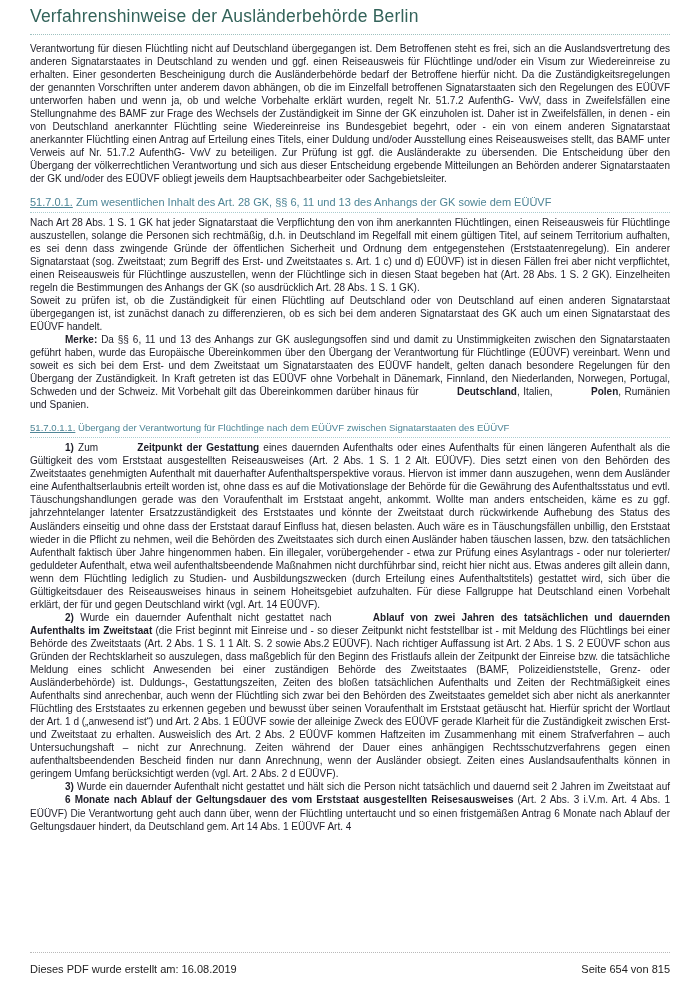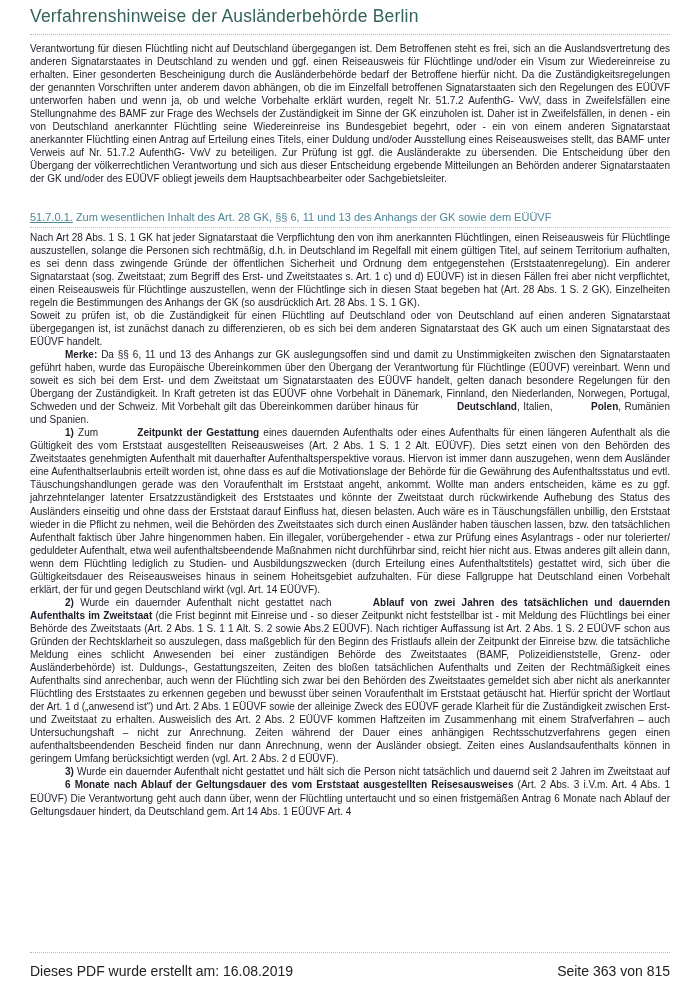--- a/index.html
+++ b/index.html
@@ -35,21 +35,21 @@
     font-size: 10px;
     line-height: 13.05px;
     color: #1d1d28;
   }
   .para .b {
     font-weight: 700;
     margin-left: 35px;
   }
   .section-heading {
     color: #4e8596;
-    margin-top: 25px;
+    margin-top: 10px;
     margin-bottom: 3px;
     padding-bottom: 3px;
     border-bottom: 1px dotted #a9cbce;
     font-size: 11px;
     line-height: 13px;
   }
   .section-heading.small {
     font-size: 9.6px;
   }
   .section-heading .heading-number {
@@ -57,37 +57,38 @@
   }
   .footer {
     position: absolute;
     left: 30px;
     right: 30px;
     top: 952px;
     border-top: 1px dotted #b9b9b9;
     padding-top: 10px;
     display: flex;
     justify-content: space-between;
-    font-size: 14px;
+    font-size: 11px;
     color: #222222;
   }
 </style>
 </head>
 <body>
 
 <div class="page">
   <h1 class="doc-title">Verfahrenshinweise der Ausländerbehörde Berlin</h1>
   <div class="content">
       <p class="para"><span>Verantwortung für diesen Flüchtling nicht auf Deutschland übergegangen ist. Dem Betroffenen steht es frei, sich an die Auslandsvertretung des anderen Signatarstaates in Deutschland zu wenden und ggf. einen Reiseausweis für Flüchtlinge und/oder ein Visum zur Wiedereinreise zu erhalten. Einer gesonderten Bescheinigung durch die Ausländerbehörde bedarf der Betroffene hierfür nicht. Da die Zuständigkeitsregelungen der genannten Vorschriften unter anderem davon abhängen, ob die im Einzelfall betroffenen Signatarstaaten sich den Regelungen des EÜÜVF unterworfen haben und wenn ja, ob und welche Vorbehalte erklärt wurden, regelt Nr. 51.7.2 AufenthG- VwV, dass in Zweifelsfällen eine Stellungnahme des BAMF zur Frage des Wechsels der Zuständigkeit im Sinne der GK einzuholen ist. Daher ist in Zweifelsfällen, in denen - ein von Deutschland anerkannter Flüchtling seine Wiedereinreise ins Bundesgebiet begehrt, oder - ein von einem anderen Signatarstaat anerkannter Flüchtling einen Antrag auf Erteilung eines Titels, einer Duldung und/oder Ausstellung eines Reiseausweises stellt, das BAMF  unter Verweis auf Nr. 51.7.2 AufenthG- VwV zu beteiligen. Zur Prüfung ist ggf. die Ausländerakte zu übersenden. Die Entscheidung über den Übergang der völkerrechtlichen Verantwortung und sich aus dieser Entscheidung ergebende Mitteilungen an Behörden anderer  Signatarstaaten der GK und/oder des EÜÜVF obliegt jeweils dem Hauptsachbearbeiter oder Sachgebietsleiter.</span></p>
       <div class="section-heading"><span class="heading-number">51.7.0.1.</span><span class="heading-text"> Zum wesentlichen Inhalt des Art. 28 GK, §§ 6, 11 und 13 des Anhangs der GK sowie dem EÜÜVF</span></div>
       <p class="para"><span>Nach Art 28 Abs. 1 S. 1 GK hat jeder Signatarstaat die Verpflichtung den von ihm anerkannten Flüchtlingen, einen Reiseausweis für Flüchtlinge auszustellen, solange die Personen sich rechtmäßig, d.h. in Deutschland im Regelfall mit einem gültigen Titel, auf seinem Territorium aufhalten, es sei denn dass zwingende Gründe der öffentlichen Sicherheit und Ordnung dem entgegenstehen (Erststaatenregelung). Ein anderer Signatarstaat (sog. Zweitstaat; zum Begriff des Erst- und Zweitstaates s. Art. 1 c) und d) EÜÜVF) ist in diesen Fällen frei aber nicht verpflichtet, einen Reiseausweis für Flüchtlinge auszustellen, wenn der Flüchtlinge sich in diesen Staat begeben hat (Art. 28 Abs. 1 S. 2 GK). Einzelheiten regeln die Bestimmungen des Anhangs der GK (so ausdrücklich Art. 28 Abs. 1 S. 1 GK).</span></p>
       <p class="para"><span>Soweit zu prüfen ist, ob die Zuständigkeit für einen Flüchtling auf Deutschland oder von Deutschland auf einen anderen Signatarstaat übergegangen ist, ist zunächst danach zu differenzieren, ob es sich bei dem anderen Signatarstaat des GK auch um einen Signatarstaat des EÜÜVF handelt.</span></p>
       <p class="para"><span class="b">Merke:</span><span> Da §§ 6, 11 und 13 des Anhangs zur GK auslegungsoffen sind und damit zu Unstimmigkeiten zwischen den Signatarstaaten geführt haben, wurde das Europäische Übereinkommen über den Übergang der Verantwortung für Flüchtlinge (EÜÜVF) vereinbart. Wenn und soweit es sich bei dem Erst- und dem Zweitstaat um Signatarstaaten des EÜÜVF handelt, gelten danach besondere Regelungen für den Übergang der Zuständigkeit. In Kraft getreten ist das EÜÜVF ohne Vorbehalt in Dänemark, Finnland, den Niederlanden, Norwegen, Portugal, Schweden und der Schweiz. Mit Vorbehalt gilt das Übereinkommen darüber hinaus für </span><span class="b">Deutschland</span><span>, Italien, </span><span class="b">Polen</span><span>, Rumänien und Spanien.</span></p>
+      <div class="section-heading small"><span class="heading-number">51.7.0.1.1.</span><span class="heading-text"> Übergang der Verantwortung für Flüchtlinge nach dem EÜÜVF zwischen Signatarstaaten des EÜÜVF</span></div>
       <p class="para"><span class="b">1)</span><span> Zum </span><span class="b">Zeitpunkt der Gestattung</span><span> eines dauernden Aufenthalts oder eines Aufenthalts für einen längeren Aufenthalt als die Gültigkeit des vom Erststaat ausgestellten Reiseausweises (Art. 2 Abs. 1 S. 1 2 Alt. EÜÜVF).  Dies setzt einen von den Behörden des Zweitstaates genehmigten Aufenthalt mit dauerhafter Aufenthaltsperspektive voraus. Hiervon ist immer dann auszugehen, wenn dem Ausländer eine Aufenthaltserlaubnis erteilt worden ist, ohne dass es auf die Motivationslage der Behörde für die Gewährung des Aufenthaltsstatus und evtl. Täuschungshandlungen gerade was den Voraufenthalt im Erststaat angeht, ankommt. Wollte man anders entscheiden, käme es zu ggf. jahrzehntelanger latenter Ersatzzuständigkeit des Erststaates und könnte der Zweitstaat durch rückwirkende Aufhebung des Status des Ausländers einseitig und ohne dass der Erststaat darauf Einfluss hat, diesen belasten. Auch wäre es in Täuschungsfällen unbillig, den Erststaat wieder in die Pflicht zu nehmen, weil die Behörden des Zweitstaates sich durch einen Ausländer haben täuschen lassen, bzw. den tatsächlichen Aufenthalt faktisch über Jahre hingenommen haben. Ein illegaler, vorübergehender -  etwa zur Prüfung eines Asylantrags -  oder nur tolerierter/ geduldeter  Aufenthalt, etwa weil aufenthaltsbeendende Maßnahmen nicht durchführbar sind, reicht hier nicht aus. Etwas anderes gilt allein dann, wenn dem Flüchtling lediglich zu Studien- und Ausbildungszwecken (durch Erteilung eines Aufenthaltstitels) gestattet wird, sich über die Gültigkeitsdauer des Reiseausweises hinaus in seinem Hoheitsgebiet aufzuhalten. Für diese Fallgruppe hat Deutschland einen Vorbehalt erklärt, der für und gegen Deutschland wirkt (vgl. Art. 14 EÜÜVF).</span></p>
       <p class="para"><span class="b">2)</span><span> Wurde ein dauernder Aufenthalt nicht gestattet nach </span><span class="b">Ablauf von zwei Jahren des tatsächlichen und dauernden Aufenthalts im Zweitstaat</span><span> (die Frist beginnt mit Einreise und - so dieser Zeitpunkt nicht feststellbar ist - mit Meldung des Flüchtlings bei einer Behörde des Zweitstaats (Art. 2 Abs. 1 S. 1 1 Alt. S. 2 sowie Abs.2 EÜÜVF). Nach richtiger Auffassung ist Art. 2 Abs. 1 S. 2 EÜÜVF schon aus Gründen der Rechtsklarheit so auszulegen, dass maßgeblich für den Beginn des Fristlaufs allein der Zeitpunkt der Einreise bzw. die tatsächliche Meldung eines schlicht Anwesenden bei einer zuständigen Behörde des Zweitstaates (BAMF, Polizeidienststelle, Grenz- oder Ausländerbehörde) ist. Duldungs-, Gestattungszeiten, Zeiten des bloßen tatsächlichen Aufenthalts und Zeiten der Rechtmäßigkeit eines Aufenthalts sind  anrechenbar, auch wenn der Flüchtling sich zwar bei den Behörden des Zweitstaates gemeldet sich aber nicht als anerkannter Flüchtling des Erststaates zu erkennen gegeben und bewusst über seinen Voraufenthalt im Erststaat getäuscht hat. Hierfür spricht der Wortlaut der Art. 1 d („anwesend ist“) und Art. 2 Abs. 1 EÜÜVF sowie der alleinige Zweck des EÜÜVF gerade Klarheit für die Zuständigkeit zwischen Erst- und Zweitstaat zu erhalten. Ausweislich des Art. 2 Abs. 2 EÜÜVF kommen Haftzeiten im Zusammenhang mit einem Strafverfahren – auch Untersuchungshaft – nicht zur Anrechnung.  Zeiten während der Dauer eines anhängigen Rechtsschutzverfahrens gegen einen aufenthaltsbeendenden Bescheid  finden nur dann Anrechnung, wenn der Ausländer obsiegt. Zeiten eines Auslandsaufenthalts können in geringem Umfang berücksichtigt werden (vgl. Art. 2 Abs. 2 d EÜÜVF).</span></p>
       <p class="para"><span class="b">3)</span><span> Wurde ein dauernder Aufenthalt nicht gestattet und hält sich die Person nicht tatsächlich und dauernd seit 2 Jahren im Zweitstaat auf </span><span class="b">6 Monate nach Ablauf der Geltungsdauer des vom Erststaat ausgestellten Reisesausweises</span><span> (Art. 2 Abs. 3 i.V.m. Art. 4 Abs. 1 EÜÜVF) Die Verantwortung geht auch dann über, wenn der Flüchtling untertaucht und so einen fristgemäßen Antrag 6 Monate nach Ablauf der Geltungsdauer hindert, da Deutschland gem. Art 14 Abs. 1 EÜÜVF  Art. 4</span></p>
     </div>
 </div>
 
 <div class="footer">
   <span>Dieses PDF wurde erstellt am: 16.08.2019</span>
-  <span>Seite 363 von 815</span>
+  <span>Seite 654 von 815</span>
 </div>
 
 </body></html>

